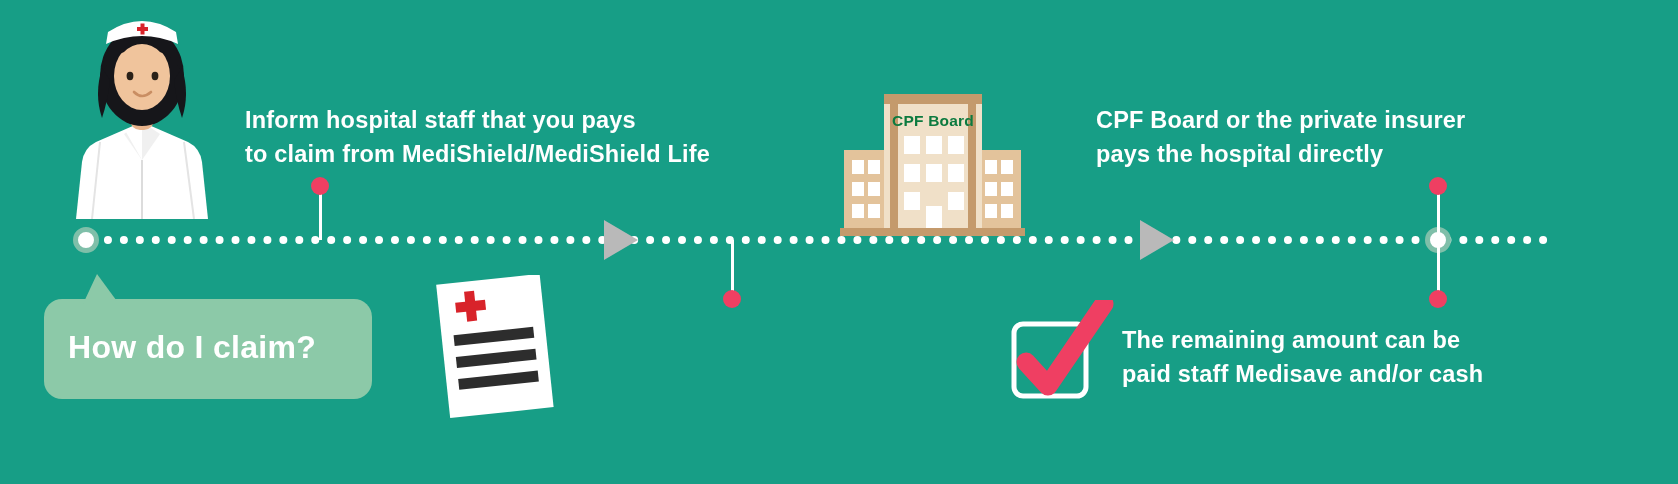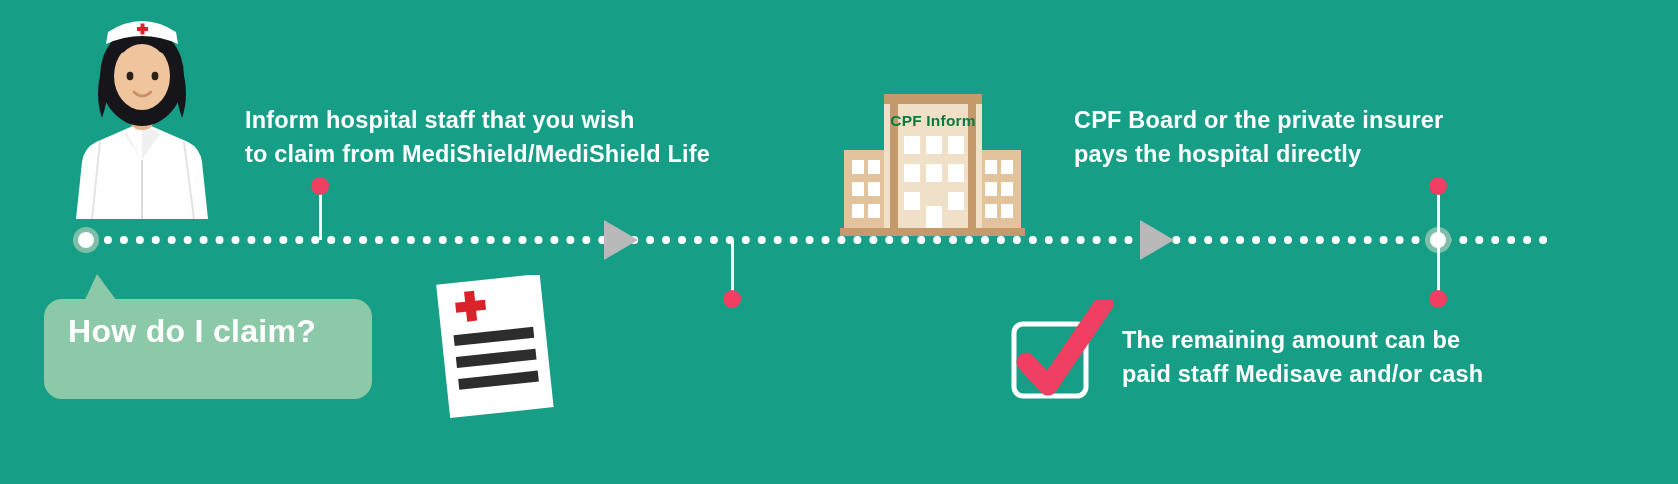--- a/index.html
+++ b/index.html
@@ -81,21 +81,21 @@
     position: absolute;
     color: #ffffff;
     font-weight: bold;
     font-size: 23.5px;
     line-height: 1.45;
     letter-spacing: 0.2px;
     white-space: pre-line;
   }
   #text-step1 { left: 245px; top: 103px; }
   #text-step2 { left: 583px; top: 323px; }
-  #text-step3 { left: 1074px; top: 103px; }
+  #text-step3 { left: 1096px; top: 103px; }
   #text-step4 { left: 1122px; top: 323px; }
 
   
   #bubble {
     position: absolute;
     left: 44px;
     top: 299px;
     width: 328px;
     height: 100px;
     background: #8cc9a8;
@@ -106,21 +106,21 @@
     left: 83px;
     top: 274px;
     width: 0; height: 0;
     border-left: 14px solid transparent;
     border-right: 22px solid transparent;
     border-bottom: 30px solid #8cc9a8;
   }
   #bubble-label {
     position: absolute;
     left: 68px;
-    top: 313px;
+    top: 329px;
     color: #ffffff;
     font-weight: bold;
     font-size: 32px;
     letter-spacing: 0.3px;
   }
 
   
   #nurse { position: absolute; left: 68px; top: 14px; width: 148px; height: 205px; }
 
   
@@ -195,21 +195,21 @@
 
     <path d="M40 18 Q74 -4 108 18 L110 30 Q74 14 38 30 Z" fill="#ffffff"></path>
     <rect x="69" y="13" width="11" height="4" fill="#d8232a"></rect>
     <rect x="72.5" y="9.5" width="4" height="11" fill="#d8232a"></rect>
   </svg>
 
   <div id="bubble"></div>
   <div id="bubble-tail"></div>
   <div id="bubble-label">How do I claim?</div>
 
-  <div class="step-text" id="text-step1">Inform hospital staff that you wish
+  <div class="step-text" id="text-step1">Inform hospital staff that you pays
 to claim from MediShield/MediShield Life</div>
   <div class="step-text" id="text-step3">CPF Board or the private insurer
 pays the hospital directly</div>
   <div class="step-text" id="text-step4">The remaining amount can be
 paid staff Medisave and/or cash</div>
 
   <svg id="document" viewBox="0 0 138 145">
     <g transform="rotate(-6 69 72)">
       <rect x="18" y="4" width="104" height="134" fill="#ffffff"></rect>
       <rect x="45" y="14" width="10" height="30" fill="#d8232a"></rect>
@@ -249,20 +249,20 @@
     <rect x="64" y="76" width="16" height="18" fill="#ffffff"></rect>
     <rect x="86" y="76" width="16" height="18" fill="#ffffff"></rect>
     <rect x="108" y="76" width="16" height="18" fill="#ffffff"></rect>
     <rect x="64" y="104" width="16" height="18" fill="#ffffff"></rect>
     <rect x="108" y="104" width="16" height="18" fill="#ffffff"></rect>
 
     <rect x="86" y="118" width="16" height="24" fill="#ffffff"></rect>
 
     <rect x="0" y="140" width="185" height="8" fill="#c49a6c"></rect>
   </svg>
-  <div id="building-label">CPF Inform</div>
+  <div id="building-label">CPF Board</div>
 
   <svg id="checkbox" viewBox="0 0 108 102">
     <rect x="6" y="24" width="72" height="72" rx="9" fill="none" stroke="#ffffff" stroke-width="5"></rect>
     <path d="M18 62 L40 86 L96 4" stroke="#ef3f62" stroke-width="19" fill="none" stroke-linecap="round" stroke-linejoin="round"></path>
   </svg>
 
 </div>
 
 </body></html>

